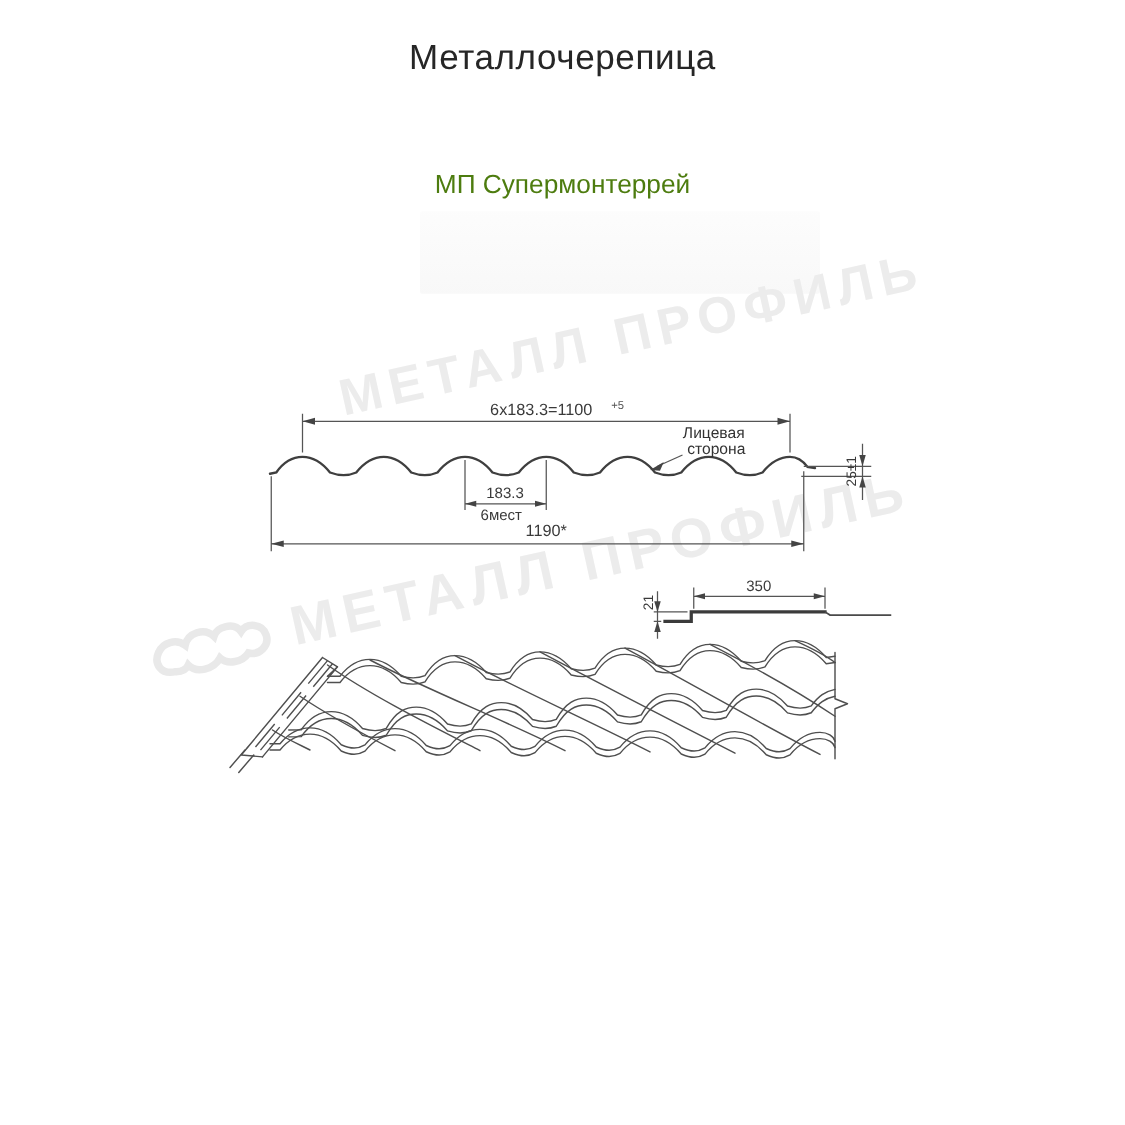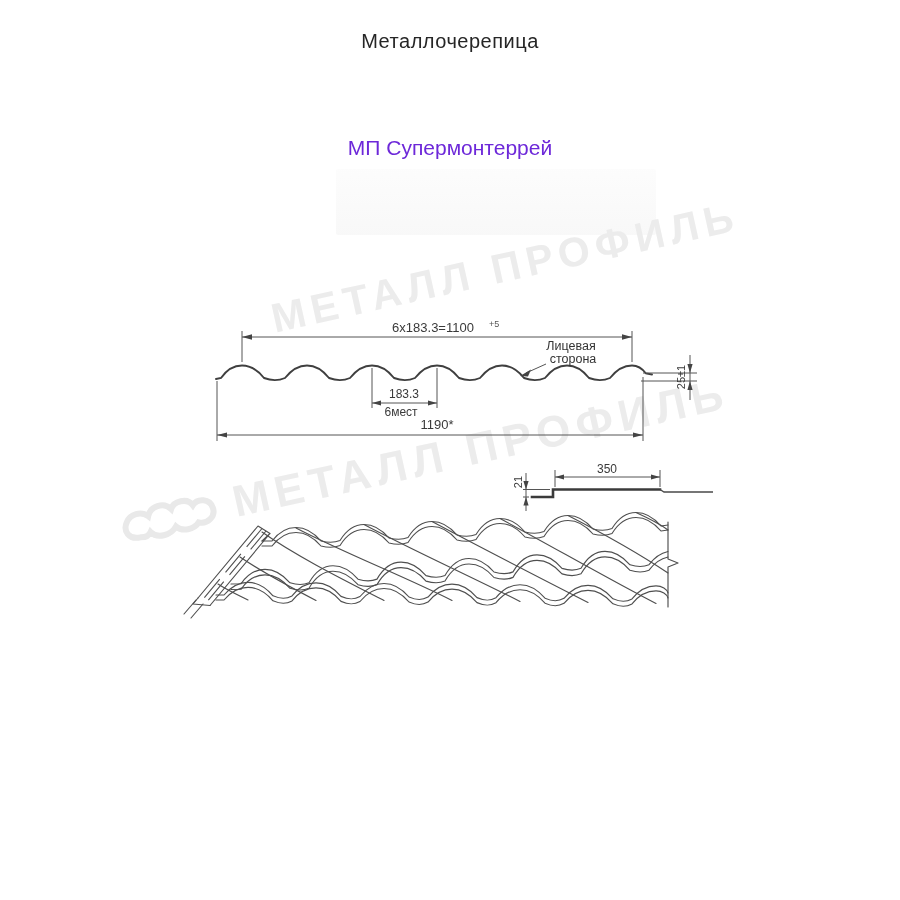--- a/index.html
+++ b/index.html
@@ -2,25 +2,25 @@
 <html><head>
 <meta charset="utf-8">
 <style>
   html,body{margin:0;padding:0;background:#fff;}
   .page{
     position:relative;width:900px;height:900px;background:#ffffff;overflow:hidden;
     font-family:"Liberation Sans",sans-serif;color:#2b2b2b;
   }
   .title{
     position:absolute;top:30px;left:0;width:100%;text-align:center;
-    font-size:20px;font-weight:400;letter-spacing:.5px;color:#262626;margin:0;
+    font-size:28px;font-weight:400;letter-spacing:.5px;color:#262626;margin:0;
   }
   .subtitle{
     position:absolute;top:136px;left:0;width:100%;text-align:center;
-    font-size:21px;font-weight:400;color:#6d28d9;margin:0;
+    font-size:21px;font-weight:400;color:#4d7c0f;margin:0;
   }
   .ghost-thumb{
     position:absolute;left:336px;top:169px;width:320px;height:66px;
     background:linear-gradient(#fcfcfc,#f7f7f7);opacity:.85;border-radius:2px;
   }
   .wm{
     position:absolute;white-space:nowrap;color:#ececec;font-weight:bold;
     letter-spacing:6px;display:flex;align-items:center;gap:14px;
     transform:rotate(-12.5deg);transform-origin:left center;user-select:none;
   }

